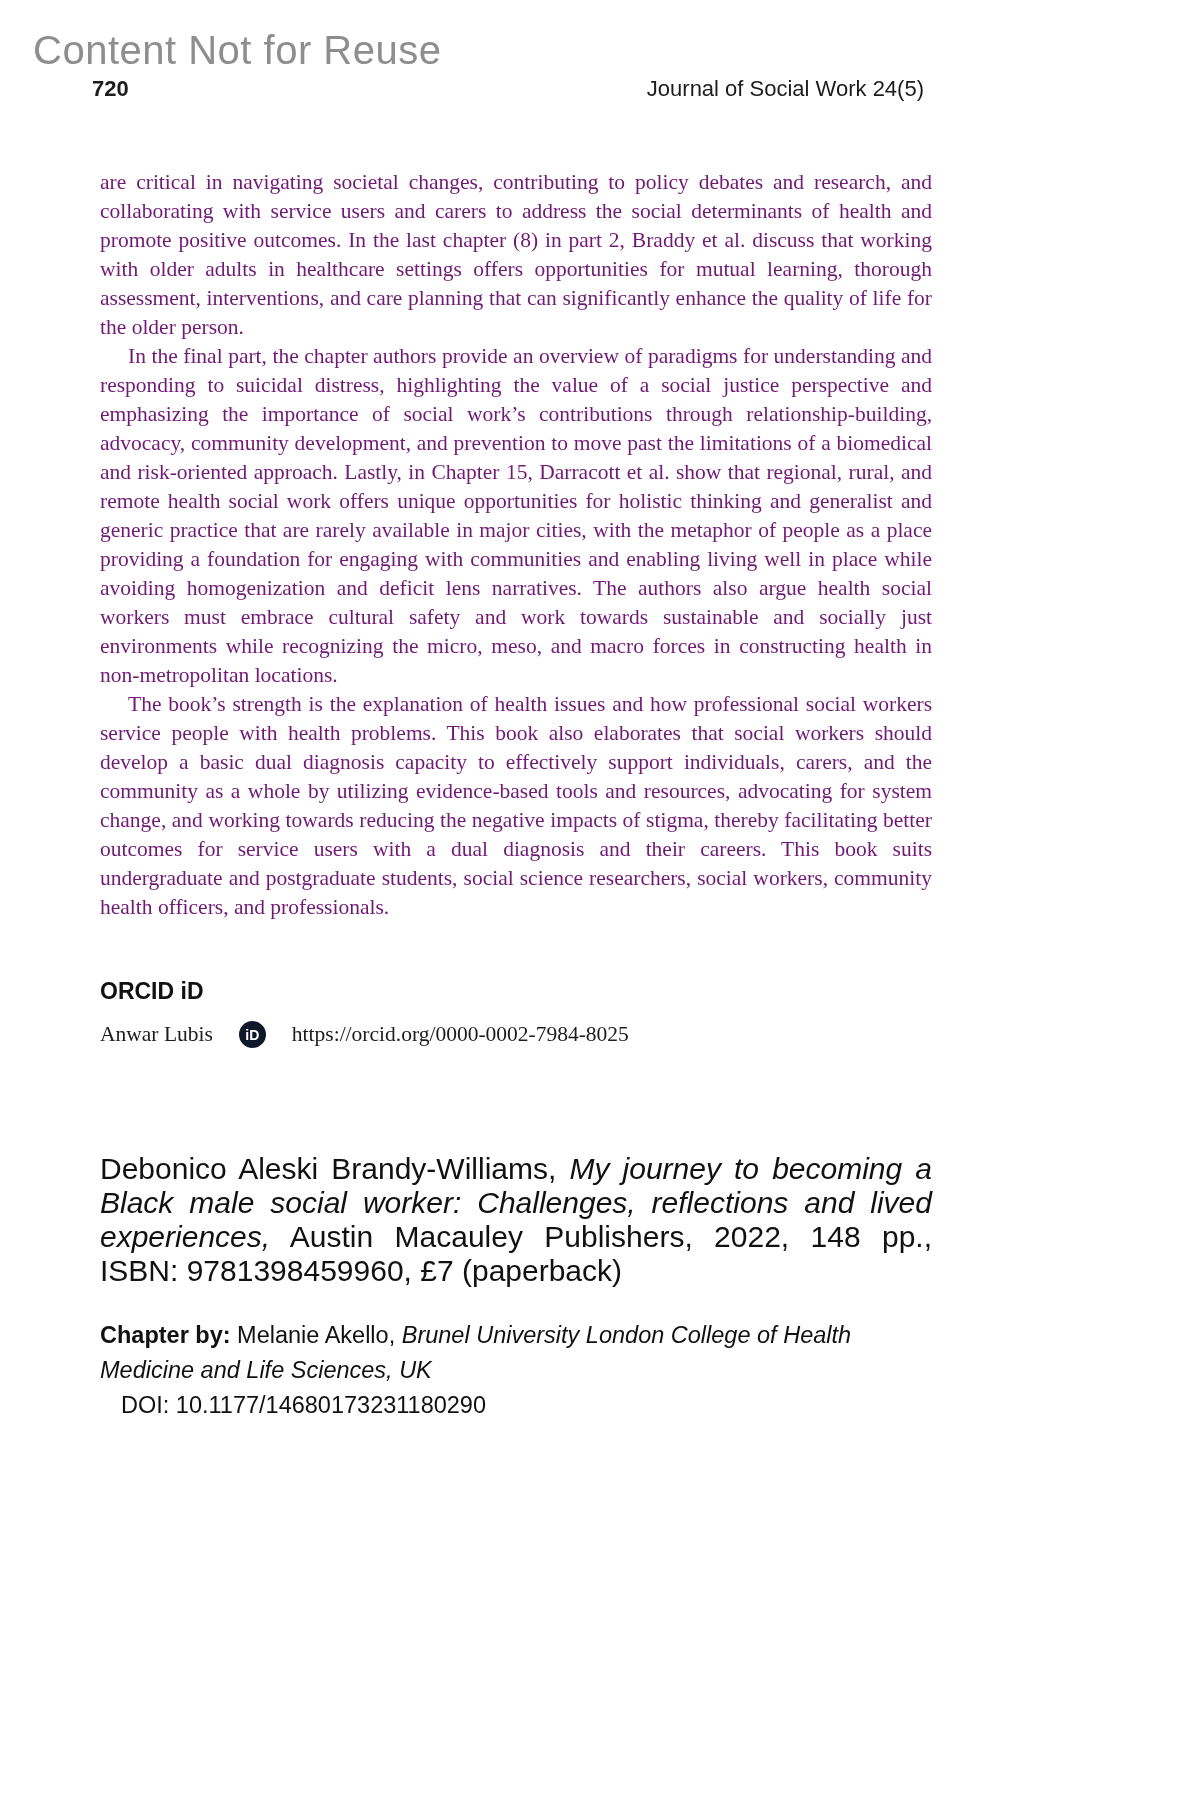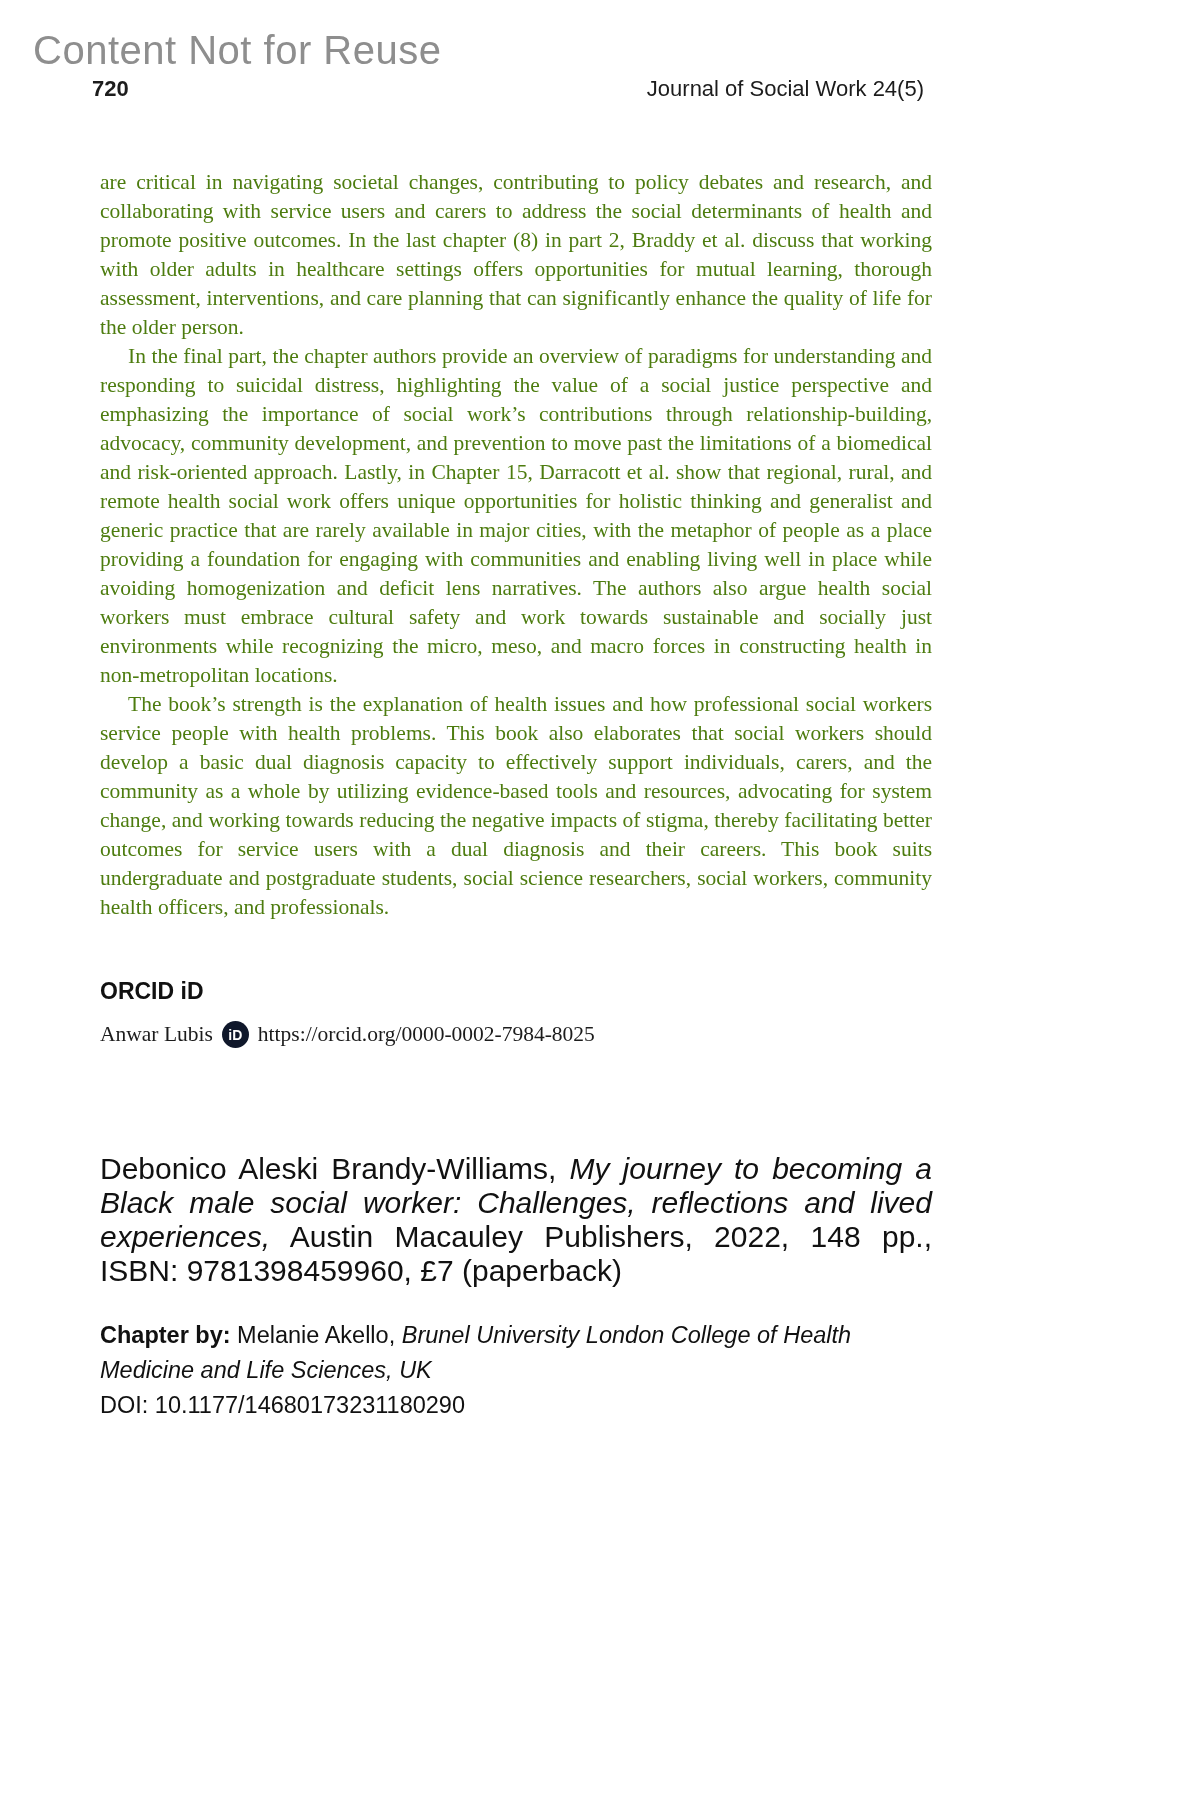--- a/index.html
+++ b/index.html
@@ -50,38 +50,38 @@
     top: 168px;
     left: 100px;
     width: 832px;
   }
   .body-para {
     margin: 0;
     font-family: "Liberation Serif", serif;
     font-size: 21.5px;
     line-height: 29px;
     text-align: justify;
-    color: #4d7c0f;
+    color: #701a75;
   }
   .body-para.indent {
     text-indent: 28px;
   }
   .orcid-heading {
     margin: 56px 0 0 0;
     font-family: "Liberation Sans", sans-serif;
     font-size: 23px;
     font-weight: 700;
     color: #111;
   }
   .orcid-line {
     margin-top: 16px;
     font-size: 21.5px;
     display: flex;
     align-items: center;
-    gap: 9px;
+    gap: 26px;
   }
   .orcid-icon {
     display: inline-flex;
     align-items: center;
     justify-content: center;
     width: 27px;
     height: 27px;
     border-radius: 50%;
     background: #0f172a;
     color: #ffffff;
@@ -106,21 +106,21 @@
   .citation i { font-weight: 500; }
   .reviewed-block {
     margin: 30px 0 0 0;
     font-family: "Liberation Sans", sans-serif;
     font-size: 23.5px;
     line-height: 35px;
     font-weight: 500;
     color: #111;
   }
   .reviewed-label { font-weight: 700; }
-  .doi-line { display: block; }
+  .doi-line { display: block; margin-left: 21px; }
   .final-para {
     margin-top: 26px;
   }
 </style>
 </head>
 <body>
 
 <div class="watermark">Content Not for Reuse</div>
 
 <div class="page-header">

